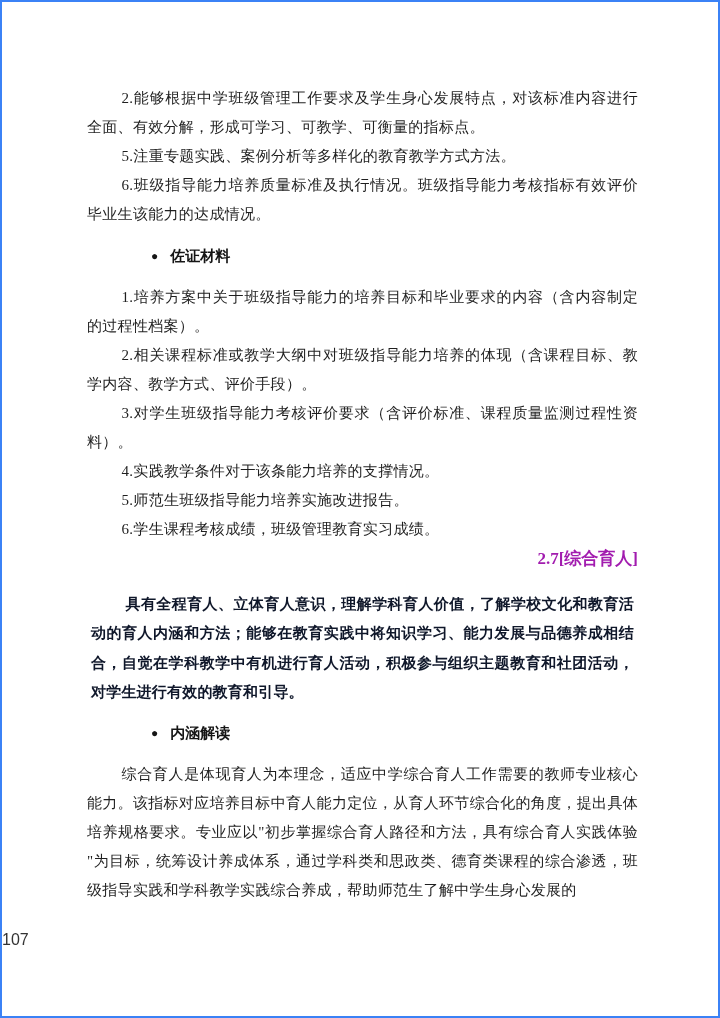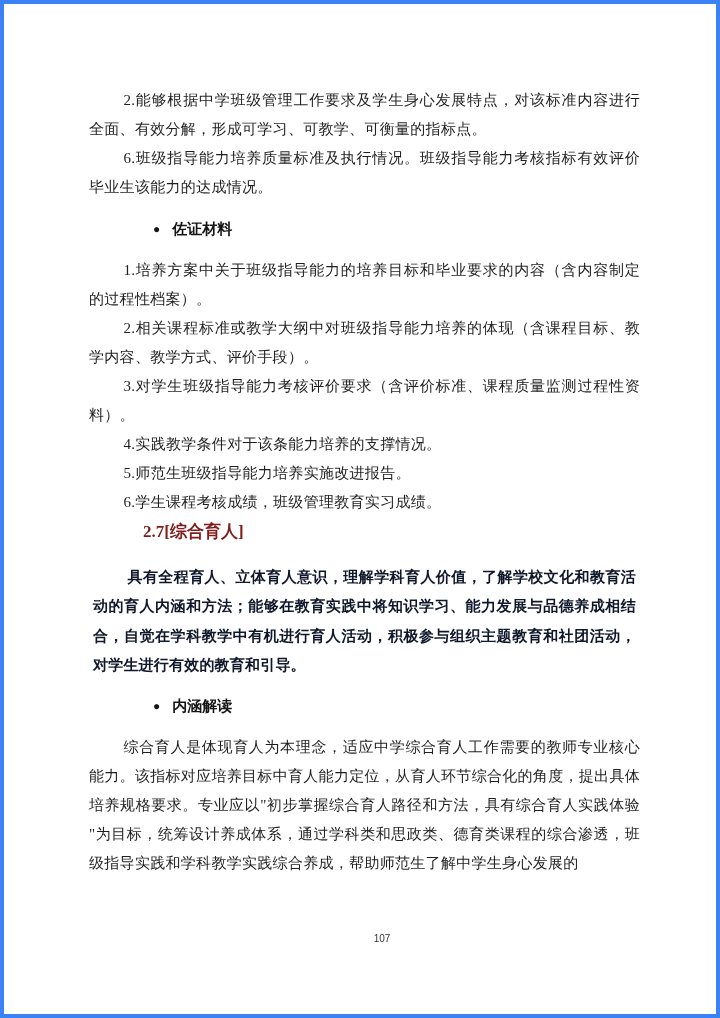--- a/index.html
+++ b/index.html
@@ -6,21 +6,21 @@
     margin: 0;
     padding: 0;
     background: #ffffff;
   }
   .page {
     position: relative;
     width: 720px;
     height: 1018px;
     background: #ffffff;
     box-sizing: border-box;
-    border: 4px solid #3b82f6;
+    border: 2px solid #3b82f6;
     overflow: hidden;
     font-family: "Liberation Serif", "DejaVu Serif", serif;
     color: #1f1f1f;
   }
   .content {
     position: absolute;
     left: 85px;
     top: 82px;
     width: 551px;
   }
@@ -46,52 +46,52 @@
     margin-right: 12px;
     vertical-align: 1px;
   }
   .section-heading {
     margin: 0 0 16px 0;
     padding-left: 54px;
     font-size: 17px;
     line-height: 29px;
     font-weight: 700;
     font-family: "Liberation Serif", "DejaVu Serif", serif;
-    color: #7f1d1d;
+    color: #a21caf;
+    text-align: right;
   }
   .bold-para {
     margin: 4px;
     font-size: 15px;
     line-height: 29.3px;
     text-align: justify;
     text-indent: 2.3em;
     font-weight: 700;
     font-family: "Liberation Sans", "DejaVu Sans", sans-serif;
     color: #0f172a;
     letter-spacing: 0.2px;
   }
   .page-number {
     position: absolute;
     left: 0;
     right: 0;
     top: 929px;
-    text-align: center;
-    font-size: 10px;
+    font-size: 16px;
     font-family: "Liberation Sans", "DejaVu Sans", sans-serif;
     color: #333333;
-    padding-left: 44px;
   }
 </style>
 </head>
 <body>
 
 <div class="page">
   <div class="content">
 
     <p class="para">2.能够根据中学班级管理工作要求及学生身心发展特点，对该标准内容进行全面、有效分解，形成可学习、可教学、可衡量的指标点。</p>
+    <p class="para">5.注重专题实践、案例分析等多样化的教育教学方式方法。</p>
     <p class="para">6.班级指导能力培养质量标准及执行情况。班级指导能力考核指标有效评价毕业生该能力的达成情况。</p>
 
     <p class="bullet-line">
       <span class="dot">●</span><span>佐证材料</span>
     </p>
 
     <p class="para">1.培养方案中关于班级指导能力的培养目标和毕业要求的内容（含内容制定的过程性档案）。</p>
     <p class="para">2.相关课程标准或教学大纲中对班级指导能力培养的体现（含课程目标、教学内容、教学方式、评价手段）。</p>
     <p class="para">3.对学生班级指导能力考核评价要求（含评价标准、课程质量监测过程性资料）。</p>
     <p class="para">4.实践教学条件对于该条能力培养的支撑情况。</p>

